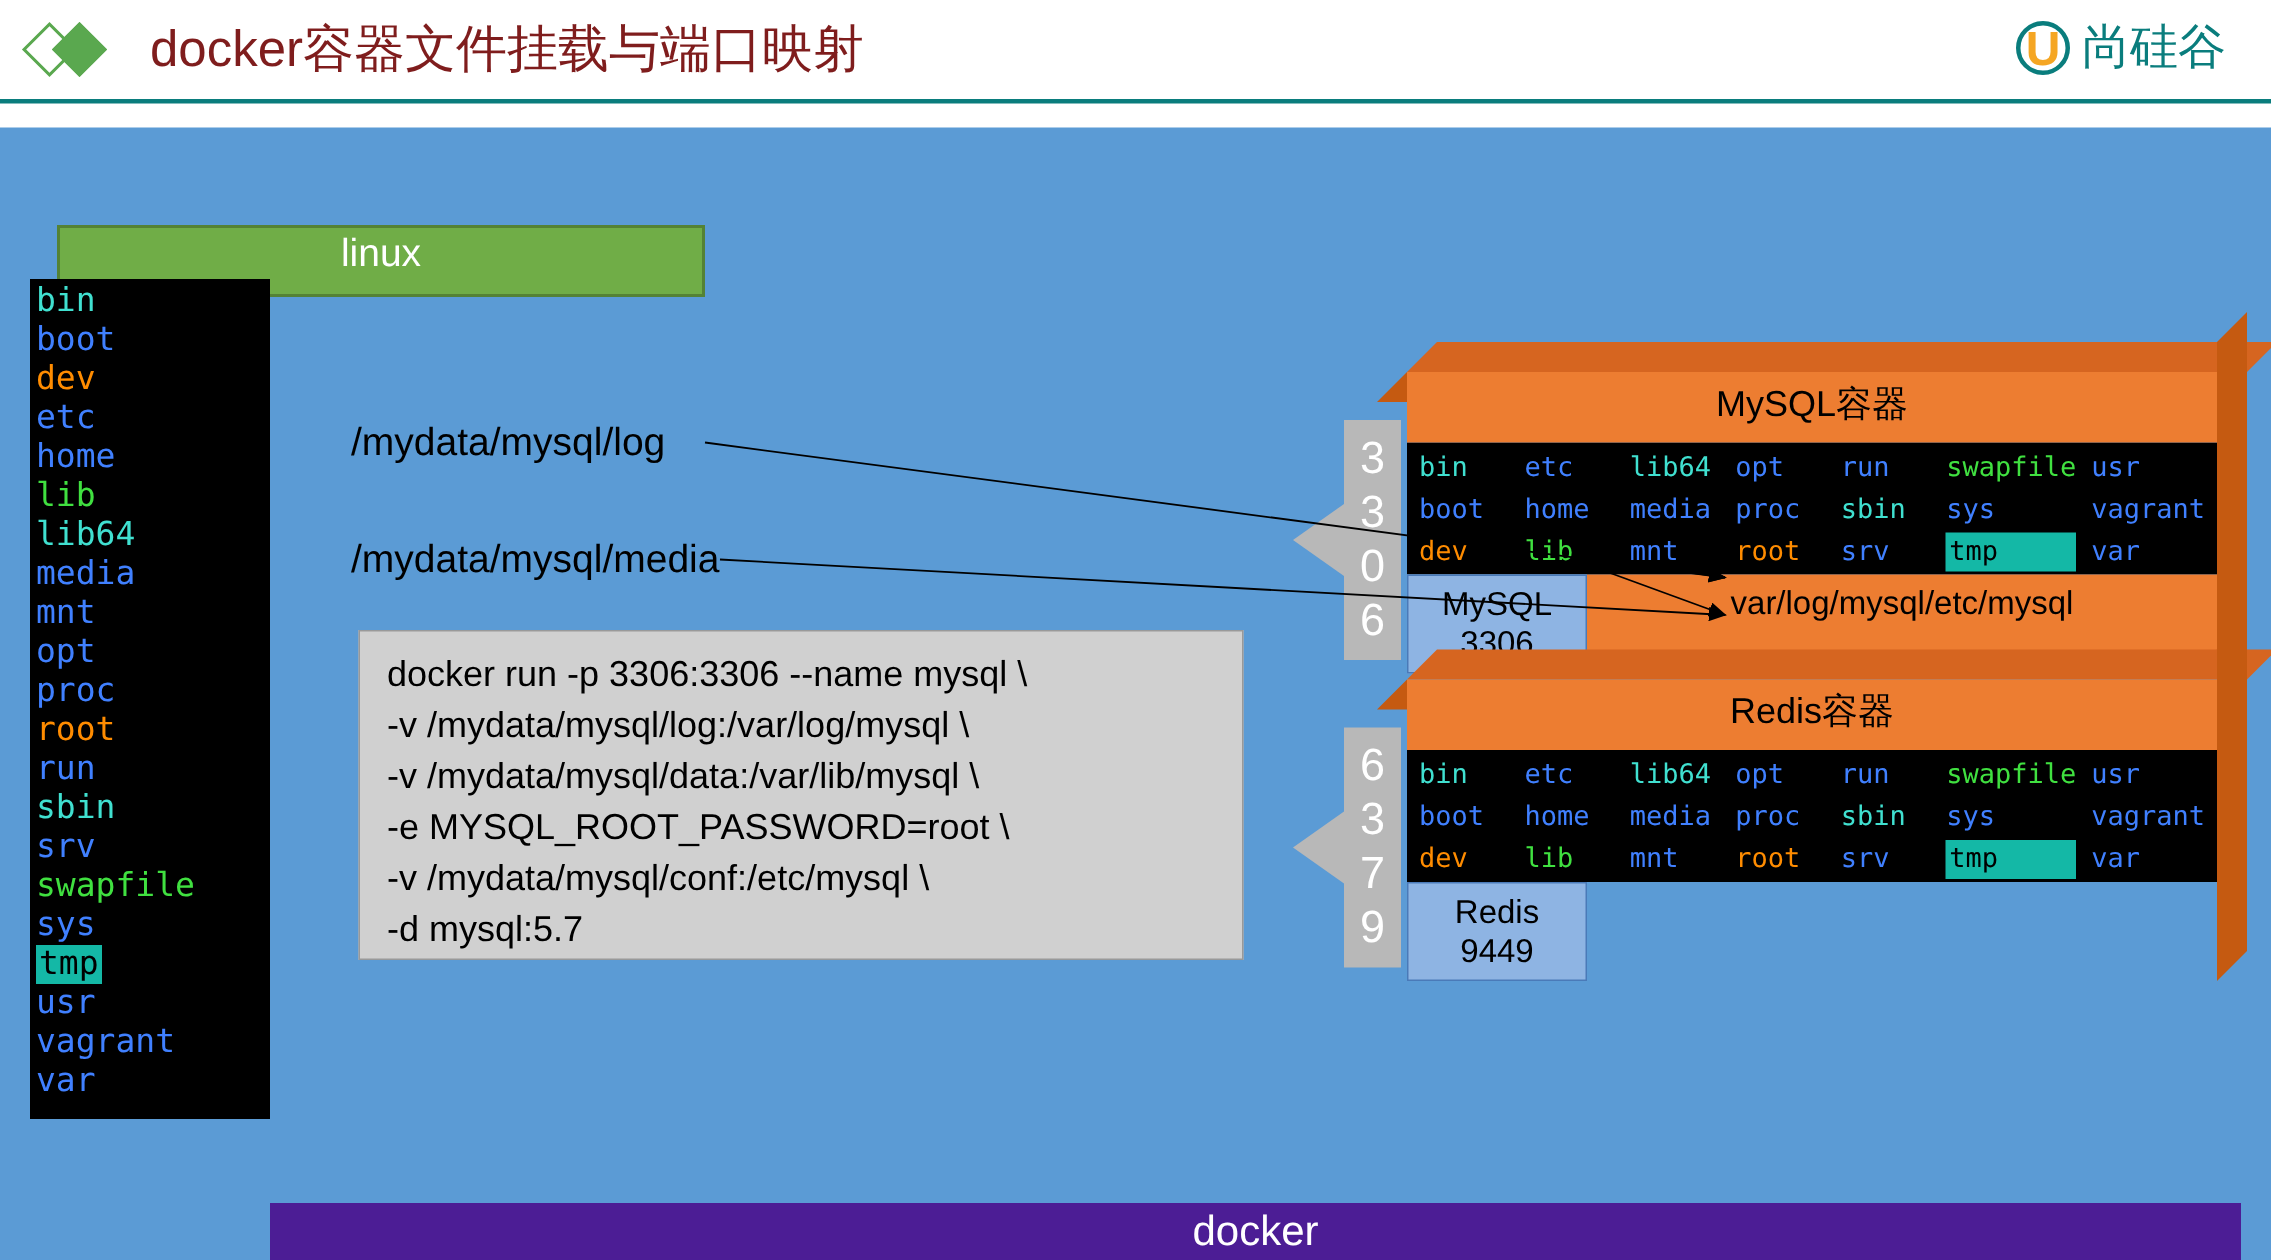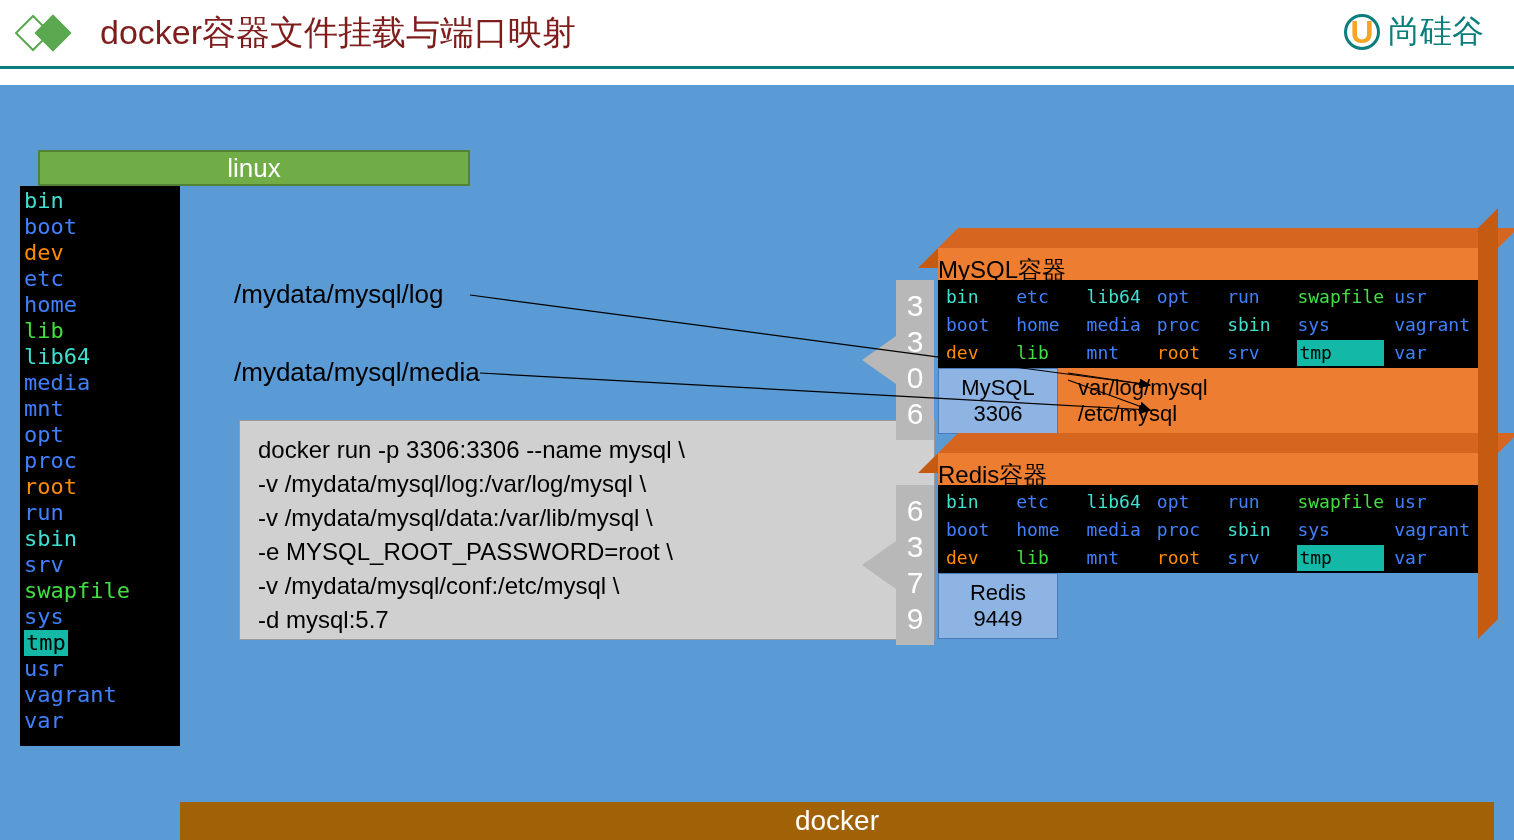--- a/index.html
+++ b/index.html
@@ -6,39 +6,39 @@
 body{width:1514px;height:840px;font-family:Arial,"Microsoft YaHei",sans-serif;background:#fff;position:relative;overflow:hidden}
 .header{display:flex;align-items:center;padding:8px 20px;border-bottom:3px solid #0a7d7d;position:relative}
 .logo-left{width:50px;height:50px;position:relative;margin-right:30px}
 .logo-left::before,.logo-left::after{content:"";position:absolute;width:22px;height:22px;border:2px solid #5aa84f;transform:rotate(45deg)}
 .logo-left::before{left:0;top:12px}
 .logo-left::after{left:20px;top:12px;background:#5aa84f}
 .title{font-size:34px;font-weight:400;color:#7f1d1d}
 .logo-right{position:absolute;right:30px;top:10px;font-size:32px;color:#0a7d7d;display:flex;align-items:center}
 .logo-right-icon{display:inline-flex;width:36px;height:36px;border:3px solid #0a7d7d;border-radius:50%;align-items:center;justify-content:center;margin-right:8px;font-weight:bold;color:#f5a623}
 .main{background:#5b9bd5;position:absolute;left:0;right:0;top:85px;bottom:0}
-.linux-label{position:absolute;left:38px;top:65px;width:432px;height:36px;background:#70ad47;border:2px solid #548235;color:#fff;font-size:26px;text-align:center;line-height:32px}
+.linux-label{position:absolute;left:38px;top:65px;width:432px;height:48px;background:#70ad47;border:2px solid #548235;color:#fff;font-size:26px;text-align:center;line-height:32px}
 .linux-fs{position:absolute;left:20px;top:101px;width:160px;height:560px;background:#000;color:#0f0;font-family:monospace;font-size:22px;line-height:26px;padding:2px 4px}
 .dir{white-space:pre}
 .c-cyan{color:#40e0d0}
 .c-blue{color:#4080ff}
 .c-orange{color:#ff8c00}
 .c-green{color:#40e040}
 .c-hl{background:#14b8a6;color:#000;display:inline-block;padding:0 2px}
 .path-text{position:absolute;font-size:26px;color:#000}
-.cmd-box{position:absolute;left:239px;top:335px;width:696px;height:220px;background:#d0d0d0;border:1px solid #999;padding:12px 18px;font-size:24px;line-height:34px;color:#000}
-.docker-label{position:absolute;left:180px;bottom:0;right:20px;height:38px;background:#a16207;color:#fff;font-size:28px;text-align:center;line-height:38px}
+.cmd-box{position:absolute;left:239px;top:335px;width:590px;height:220px;background:#d0d0d0;border:1px solid #999;padding:12px 18px;font-size:24px;line-height:34px;color:#000}
+.docker-label{position:absolute;left:180px;bottom:0;right:20px;height:38px;background:#4c1d95;color:#fff;font-size:28px;text-align:center;line-height:38px}
 .container-box{position:absolute;width:540px}
-.container-title{background:#ed7d31;height:32px;font-size:24px;line-height:44px;color:#000;position:relative}
+.container-title{background:#ed7d31;height:47px;text-align:center;font-size:24px;line-height:44px;color:#000;position:relative}
 .container-title::before{content:"";position:absolute;left:-20px;top:0;width:0;height:0;border-right:20px solid #c55a11;border-top:20px solid transparent}
 .container-title::after{content:"";position:absolute;right:0;top:-20px;width:0;height:0}
 .container-fs{background:#000;height:88px;padding:4px 8px;font-family:monospace;font-size:18px;color:#4080ff;display:grid;grid-template-columns:repeat(7,1fr);gap:2px 10px;align-content:start;line-height:26px}
 .container-bottom{display:flex;height:66px}
 .container-name{background:#8eb4e3;border:1px solid #4a7ab8;width:120px;text-align:center;font-size:22px;padding:6px 0;color:#000}
-.container-paths{background:#ed7d31;flex:1;padding:6px 20px;font-size:22px;color:#000;display:flex;flex-direction:column;justify-content:center}
+.container-paths{background:#ed7d31;flex:1;padding:6px 20px;font-size:22px;color:#000;display:flex;flex-direction:row;justify-content:center}
 .container-side3d{position:absolute;right:-20px;top:-20px;width:20px;bottom:0;background:#c55a11;transform:skewY(-45deg);transform-origin:top left}
 .container-top3d{position:absolute;left:0;right:-20px;top:-20px;height:20px;background:#d66520;transform:skewX(-45deg);transform-origin:bottom left}
 .port-box{position:absolute;width:38px;height:160px;background:#b8b8b8;color:#fff;font-size:30px;text-align:center;display:flex;flex-direction:column;justify-content:center;line-height:36px}
 .port-arrow{position:absolute;left:-34px;top:50%;transform:translateY(-50%);width:0;height:0;border-right:34px solid #b8b8b8;border-top:24px solid transparent;border-bottom:24px solid transparent}
 .port-arrow::before{content:"";position:absolute;left:30px;top:-14px;width:14px;height:28px;background:#b8b8b8}
 svg.arrows{position:absolute;left:0;top:0;pointer-events:none}
 </style>
 </head>
 <body>
 

